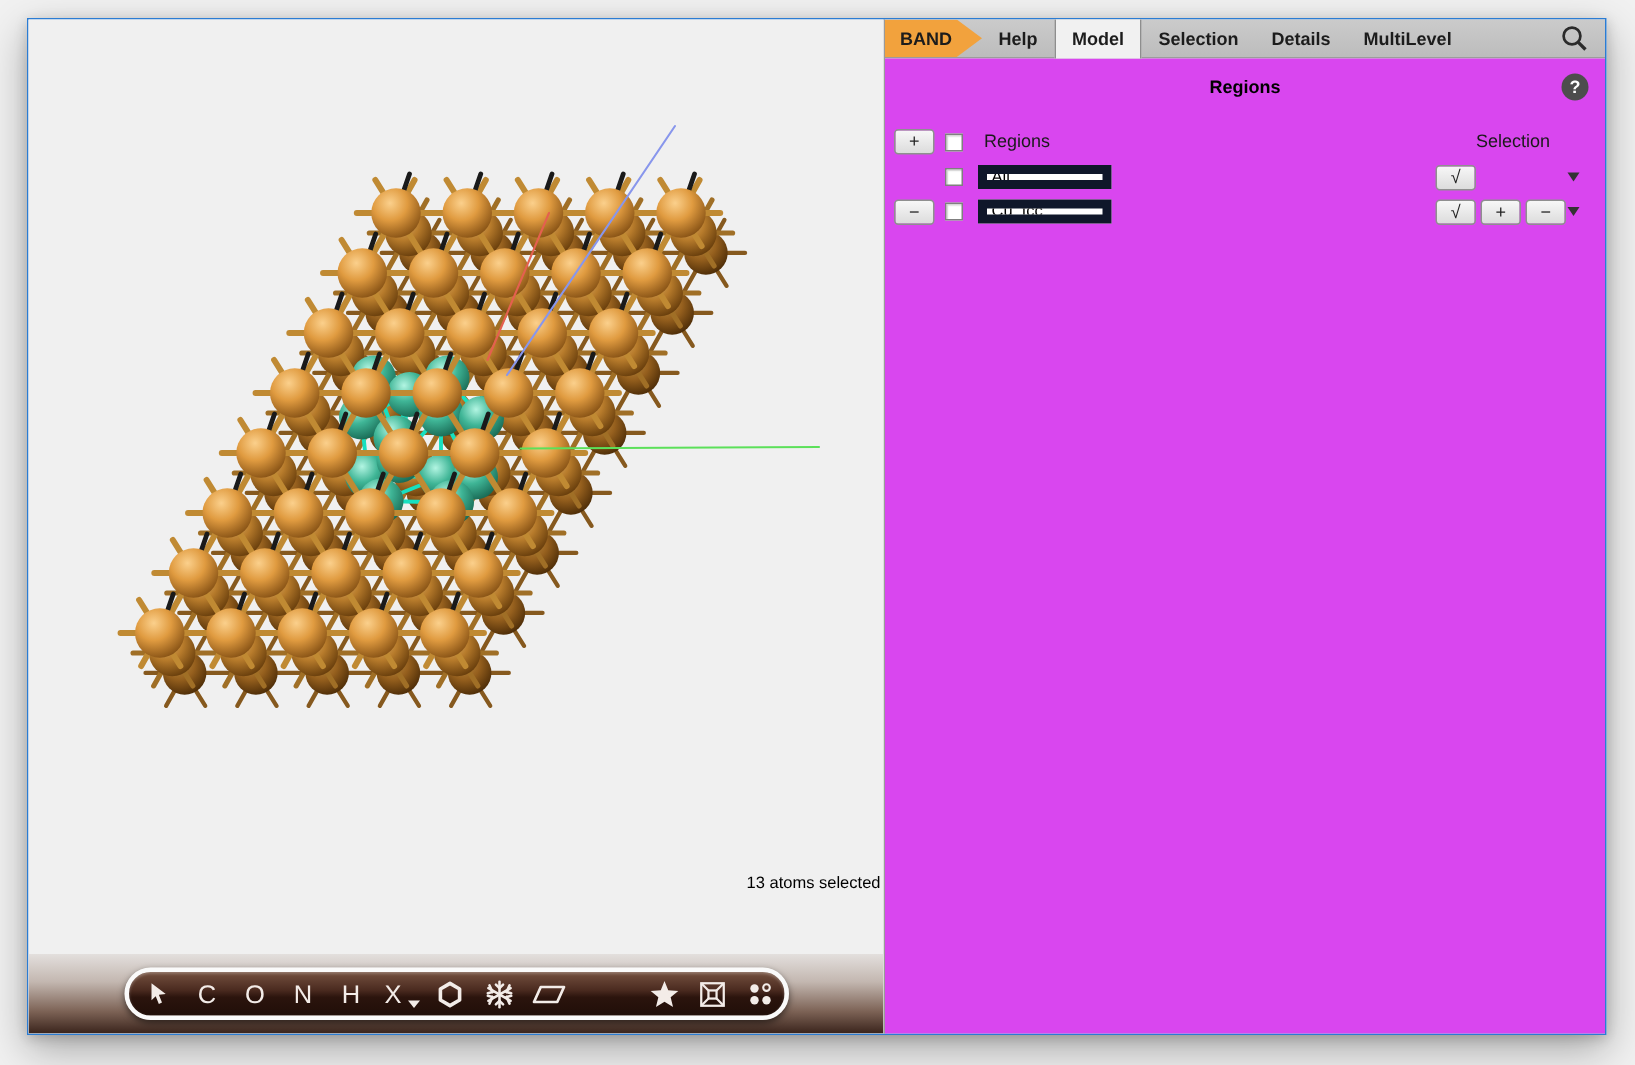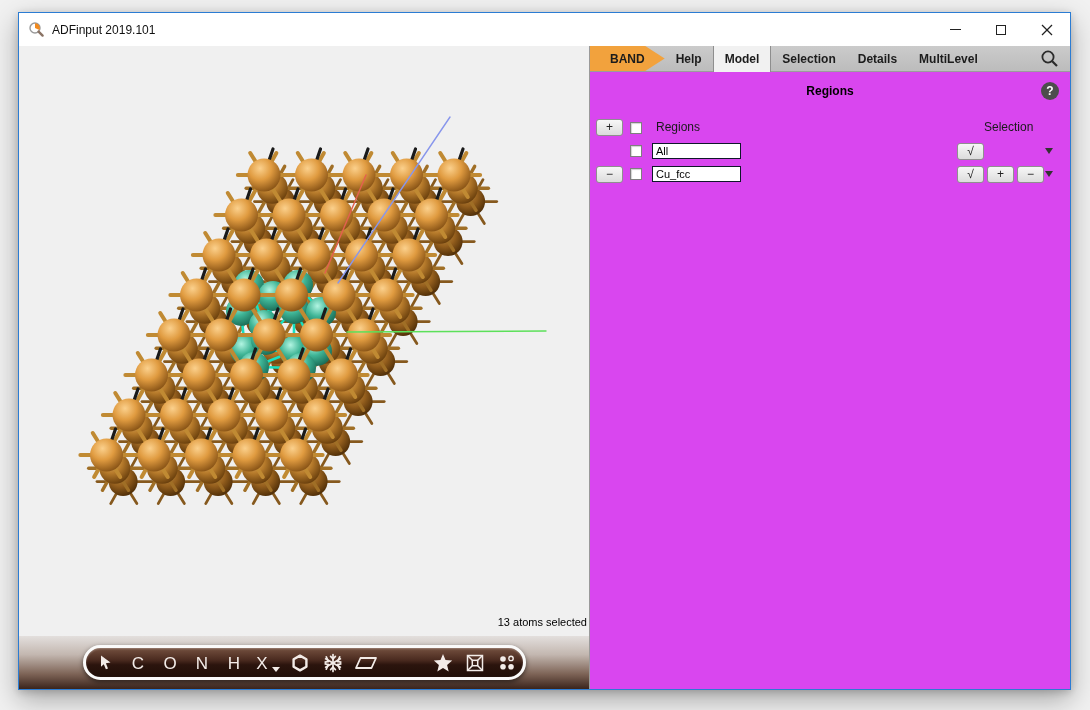--- a/index.html
+++ b/index.html
@@ -48,69 +48,45 @@
   
   .panel { flex:1; display:flex; flex-direction:column; border-left:1px solid #9a9a9a; min-width:0; }
   .tabbar {
     height:26px; flex:0 0 auto; position:relative;
     background:linear-gradient(180deg,#cbcbcb,#bcbcbc);
     border-bottom:1px solid #9c9c9c;
     display:flex; align-items:stretch;
     font-weight:bold; font-size:12px; color:#1c1c1c;
   }
   .tab { display:flex; align-items:center; padding:0 11px; }
-  .tab-band { background:#f2a23d; padding:0 20px 0 20px; clip-path:polygon(0 0,74% 0,100% 50%,74% 100%,0 100%); }
+  .tab-band { background:#f2a23d; padding:0 20px 0 10px; clip-path:polygon(0 0,74% 0,100% 50%,74% 100%,0 100%); }
   .tab-active { background:#f1f1f1; border-left:1px solid #8e8e8e; border-right:1px solid #8e8e8e; margin-bottom:-1px; z-index:2; }
   .search-btn { margin-left:auto; display:flex; align-items:center; padding-right:11px; }
   .panel-body { flex:1; position:relative; background:#d946ef; font-size:12px; color:#1a1a1a; }
   .panel-title { position:absolute; top:12px; left:0; right:0; text-align:center; font-weight:bold; font-size:12px; color:#000; }
   .help-circle { position:absolute; left:451px; top:10px; width:18px; height:18px; border-radius:50%; background:#4d4d4d; color:#fff; font-size:12px; font-weight:bold; text-align:center; line-height:18px; }
   .tkbtn {
     position:absolute; width:27px; height:17px; padding:0;
     background:linear-gradient(#f7f7f7,#dcdcdc); border:1px solid #8f8f8f; border-radius:3px;
     font-family:inherit; font-size:12px; line-height:13px; text-align:center; color:#222;
   }
   .cb { position:absolute; width:12px; height:12px; background:#fff; border:1px solid #7f7f7f; box-shadow:inset 1px 1px 1px rgba(0,0,0,.18); }
   .field {
     position:absolute; width:89px; height:16px; padding:0 0 0 3px;
-    background:#fff; border:1px solid #0f172a;
+    background:#fff; border:6px solid #0f172a;
     font-family:inherit; font-size:11px; color:#000;
   }
   .lbl { position:absolute; white-space:nowrap; }
   .dd { position:absolute; width:0; height:0; border-left:4px solid transparent; border-right:4px solid transparent; border-top:6px solid #333; }
 </style>
 </head>
 <body>
 
 <div class="window">
 
-  <div class="titlebar">
-    <span class="app-icon">
-      <svg width="17" height="17" viewBox="0 0 17 17">
-        <circle cx="7" cy="7" r="5" fill="#ffffff" stroke="#9a9a9a" stroke-width="1.4"></circle>
-        <path d="M7,7 L7,2.3 A4.7,4.7 0 0 1 11.4,9.0 Z" fill="#f28a1e"></path>
-        <line x1="10.6" y1="10.6" x2="14.6" y2="14.6" stroke="#8a7364" stroke-width="2.4" stroke-linecap="round"></line>
-      </svg>
-    </span>
-    <span class="title-text">ADFinput 2019.101</span>
-    <div class="win-controls">
-      <span class="win-btn">
-          <span class="glyph-min"></span>
-        </span>
-      <span class="win-btn">
-          <span class="glyph-max"></span>
-        </span>
-      <span class="win-btn">
-        <svg width="12" height="12" viewBox="0 0 12 12">
-          <line x1="1" y1="1" x2="11" y2="11" stroke="#222" stroke-width="1.3"></line>
-          <line x1="11" y1="1" x2="1" y2="11" stroke="#222" stroke-width="1.3"></line>
-        </svg>
-      </span>
-    </div>
-  </div>
 
 
   <div class="content">
 
     <div class="viewer">
       <svg id="mol" class="mol-svg" width="570" height="566" viewBox="18 68 570 566">
           <defs>
             <radialGradient id="gA" cx="38%" cy="30%" r="78%">
               <stop offset="0%" stop-color="#fbd08c"></stop>
               <stop offset="45%" stop-color="#e09b40"></stop>

